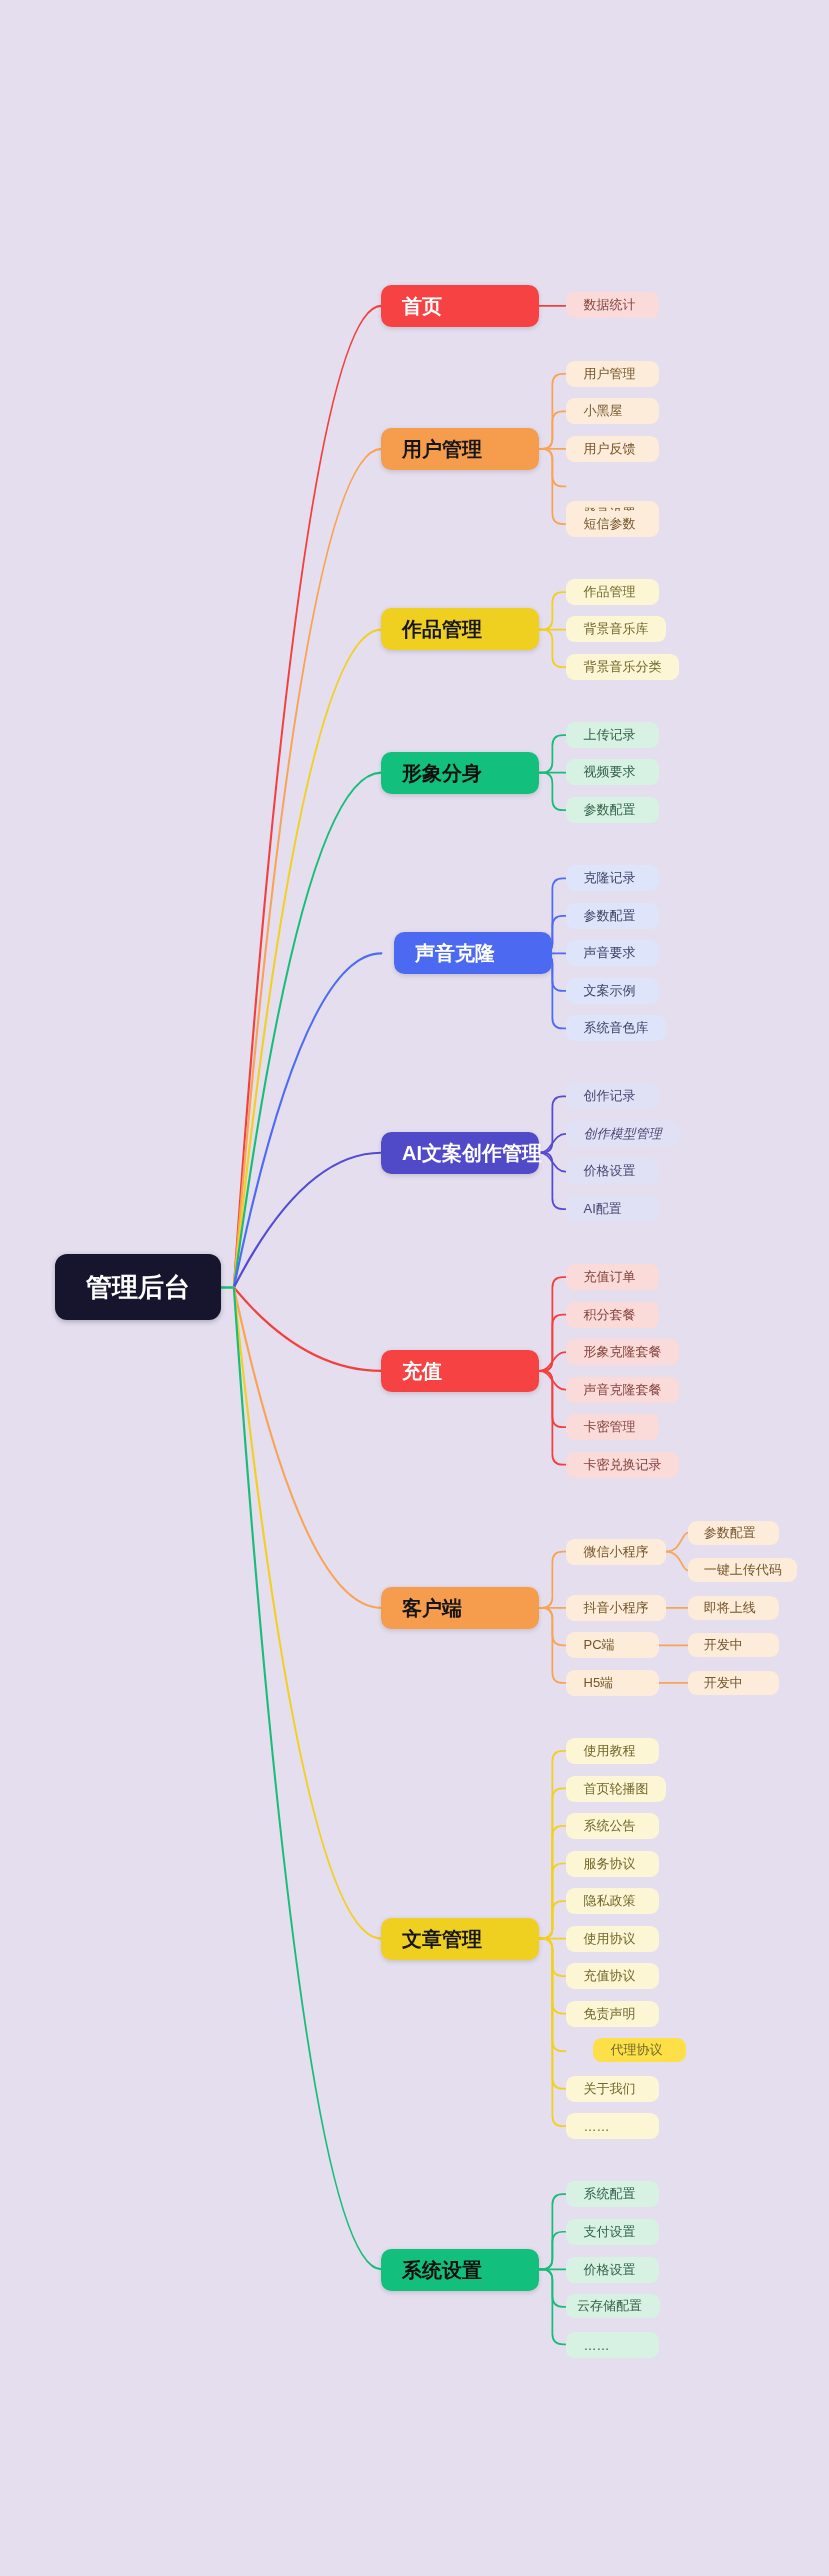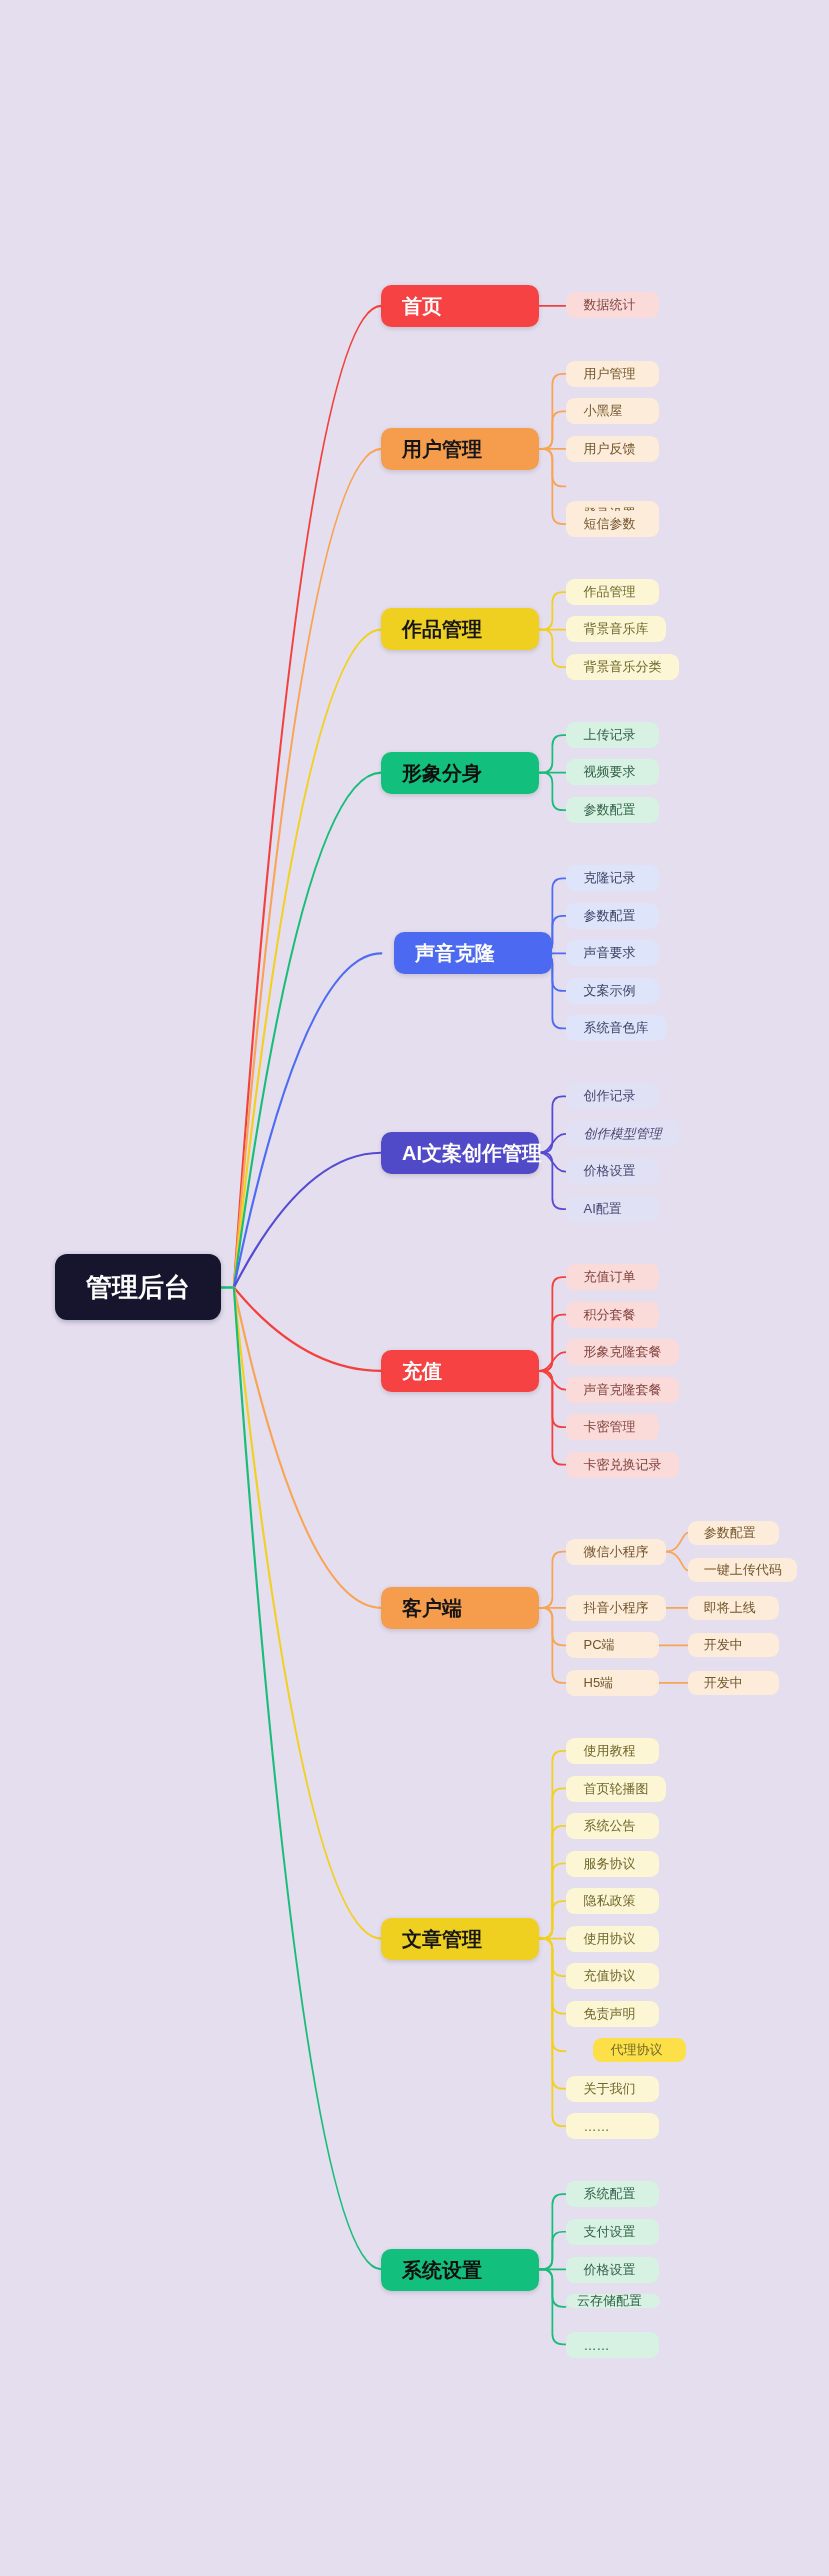--- a/index.html
+++ b/index.html
@@ -163,16 +163,16 @@
     <div class="node child-node" style="left: 566px; top: 1926px; height: 26px; background: rgb(253, 246, 212); color: rgb(111, 103, 44);">使用协议</div>
     <div class="node child-node" style="left: 566px; top: 1963px; height: 26px; background: rgb(253, 246, 212); color: rgb(111, 103, 44);">充值协议</div>
     <div class="node child-node" style="left: 566px; top: 2001px; height: 26px; background: rgb(253, 246, 212); color: rgb(111, 103, 44);">免责声明</div>
     <div class="node child-node" style="left: 566px; top: 2038px; height: 24px; background: #fde047; color: rgb(111, 103, 44); margin-left: 27px;">代理协议</div>
     <div class="node child-node" style="left: 566px; top: 2076px; height: 26px; background: rgb(253, 246, 212); color: rgb(111, 103, 44);">关于我们</div>
     <div class="node child-node" style="left: 566px; top: 2113px; height: 26px; background: rgb(253, 246, 212); color: rgb(111, 103, 44);">……</div>
     <div class="node branch-node" style="left: 381px; top: 2249px; height: 42px; background: rgb(18, 191, 124); color: rgb(16, 16, 16); width: 158px;">系统设置</div>
     <div class="node child-node" style="left: 566px; top: 2181px; height: 26px; background: rgb(215, 242, 226); color: rgb(51, 97, 74);">系统配置</div>
     <div class="node child-node" style="left: 566px; top: 2219px; height: 26px; background: rgb(215, 242, 226); color: rgb(51, 97, 74);">支付设置</div>
     <div class="node child-node" style="left: 566px; top: 2257px; height: 26px; background: rgb(215, 242, 226); color: rgb(51, 97, 74);">价格设置</div>
-    <div class="node child-node" style="left: 566px; top: 2294px; height: 14px; background: rgb(215, 242, 226); color: rgb(51, 97, 74); padding-left: 11px;">云存储配置</div>
+    <div class="node child-node" style="left: 566px; top: 2294px; height: 24px; background: rgb(215, 242, 226); color: rgb(51, 97, 74); padding-left: 11px;">云存储配置</div>
     <div class="node child-node" style="left: 566px; top: 2332px; height: 26px; background: rgb(215, 242, 226); color: rgb(51, 97, 74);">……</div>
   </div>
 
 
 </body></html>

